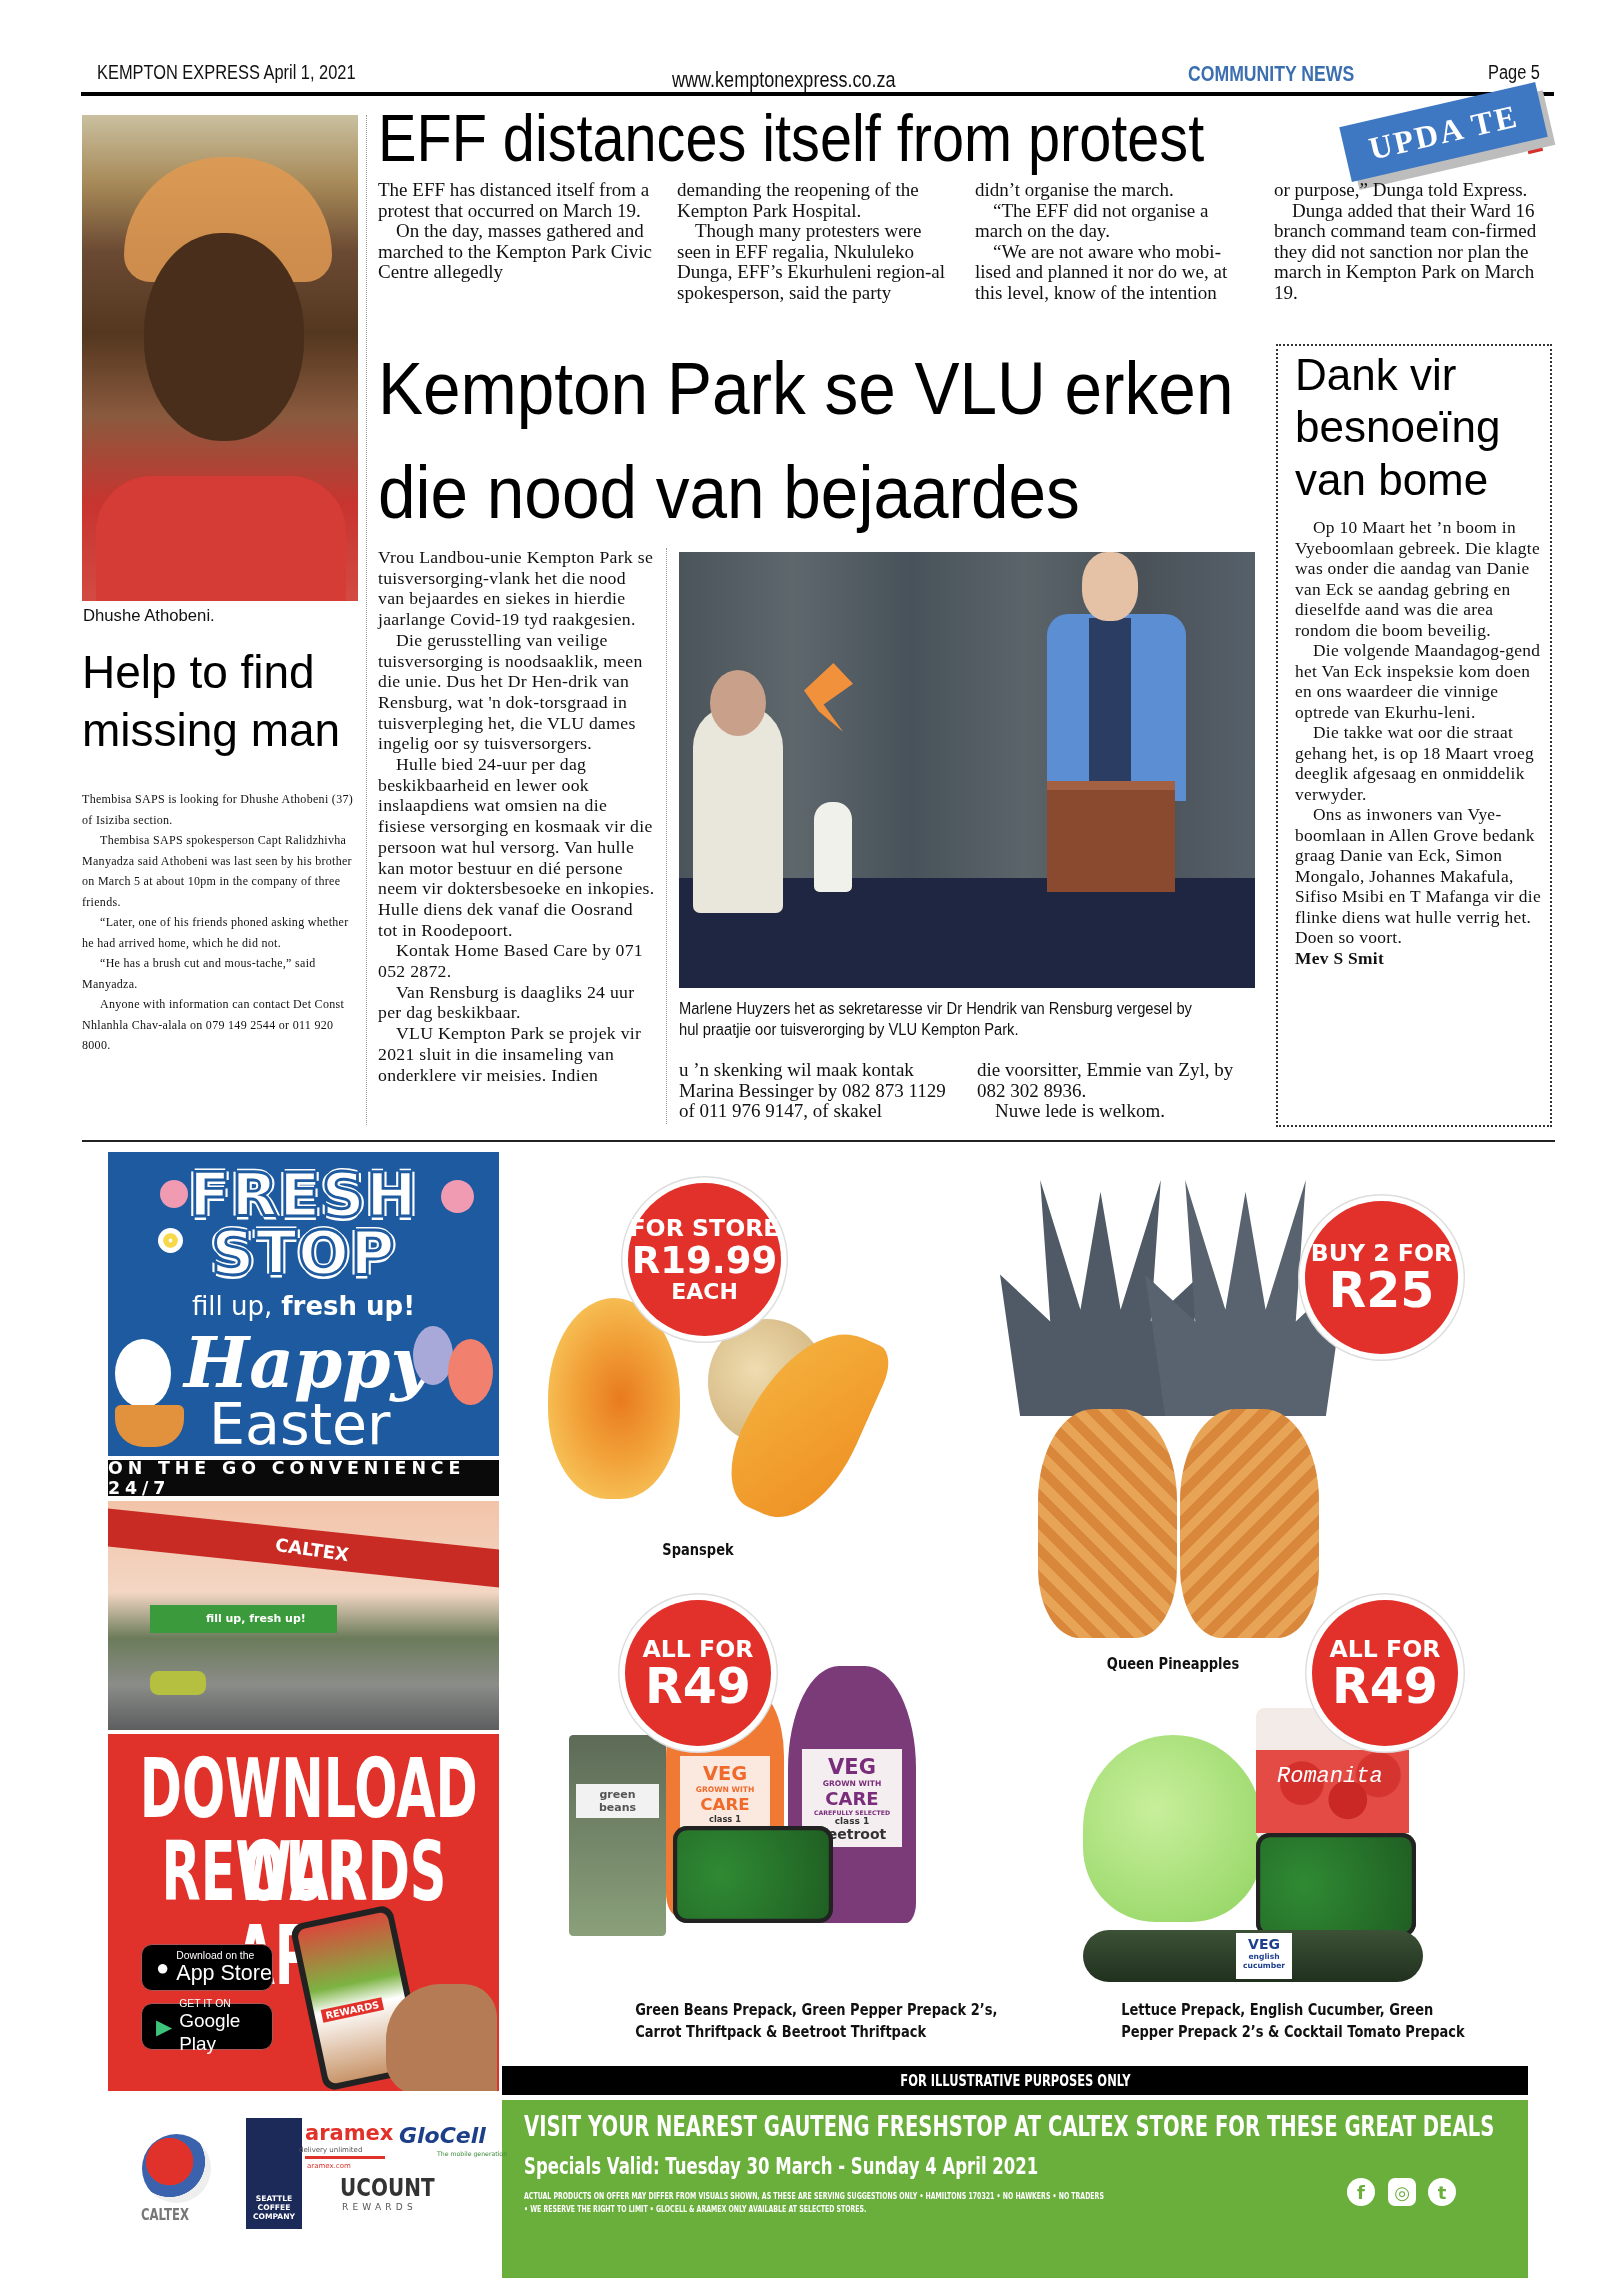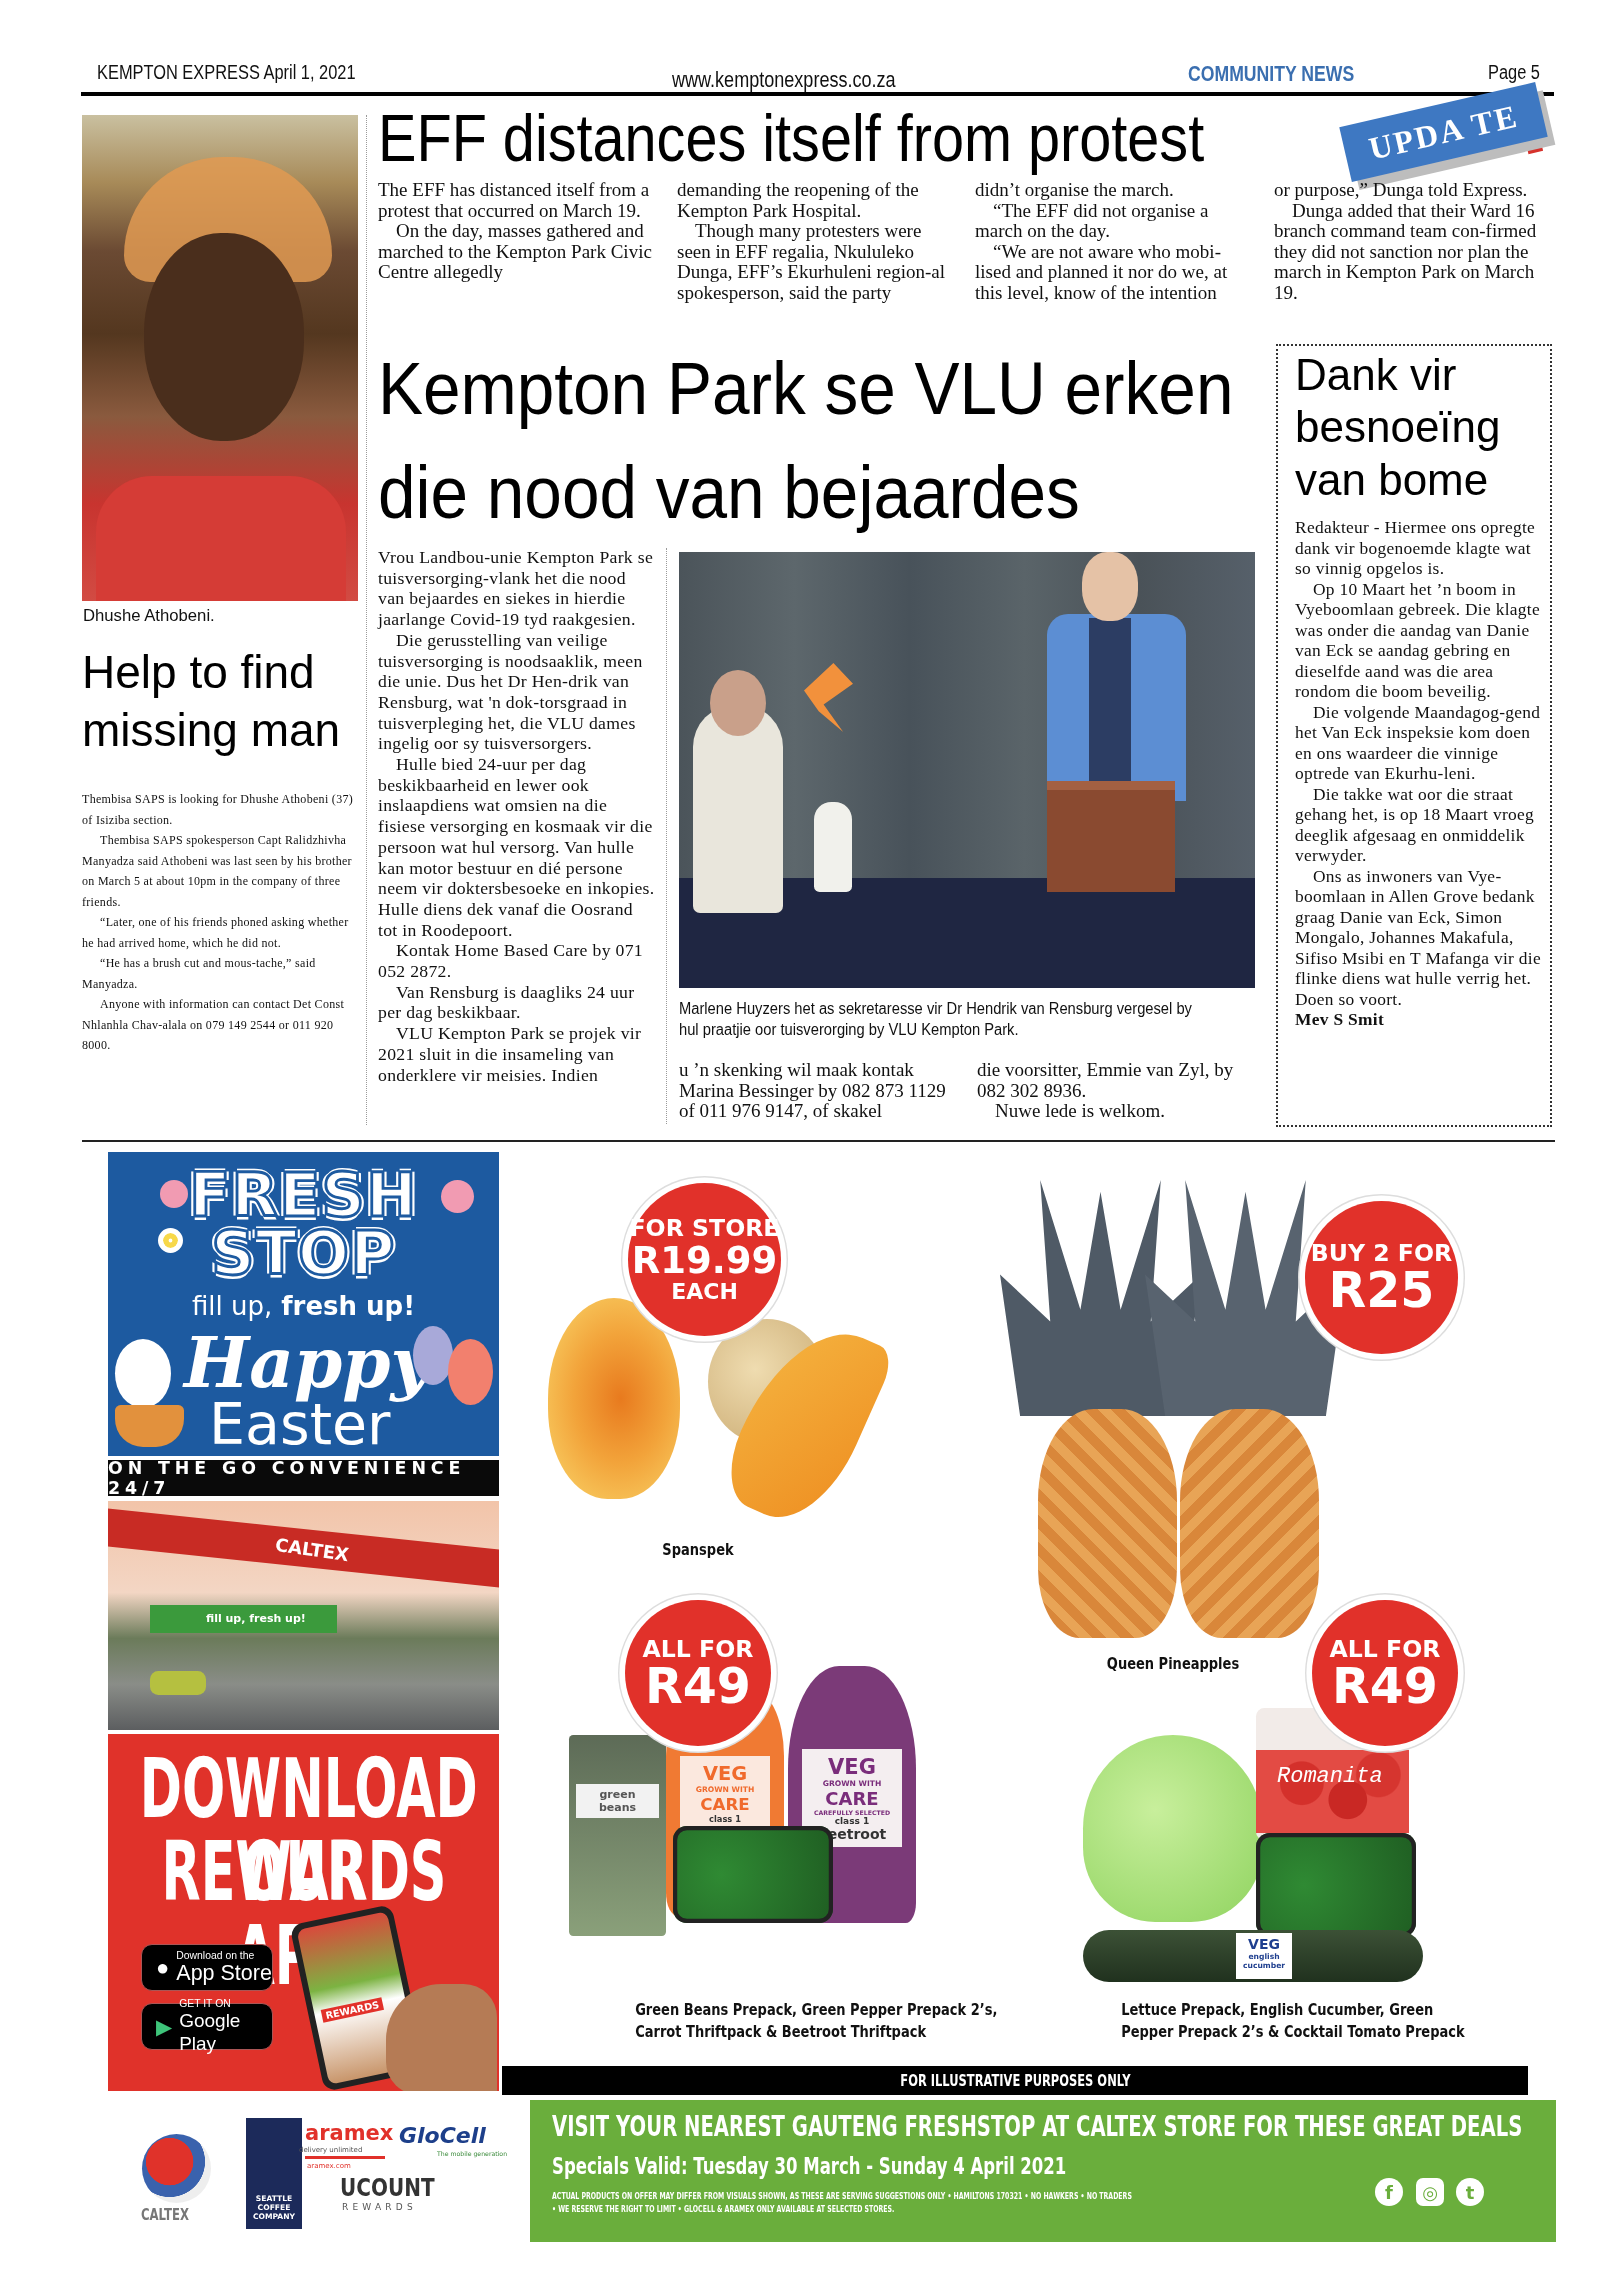--- a/index.html
+++ b/index.html
@@ -137,21 +137,20 @@
   <p>die voorsitter, Emmie van Zyl, by 082 302 8936.</p>
   <p class="ind">Nuwe lede is welkom.</p>
 </div>
 <div class="abs vrule" style="left:666px;top:548px;height:576px;"></div>
 
 <div class="abs dotbox" style="left:1276px;top:344px;width:276px;height:783px;"></div>
 <div class="abs h-sans" style="left:1295px;top:353px;font-size:44px;">Dank vir</div>
 <div class="abs h-sans" style="left:1295px;top:405px;font-size:44px;">besnoeïng</div>
 <div class="abs h-sans" style="left:1295px;top:458px;font-size:44px;">van bome</div>
 <div class="abs copy wide" style="left:1295px;top:517px;width:246px;font-size:17.4px;line-height:20.5px;">
-  <p>Redakteur - Hiermee ons opregte dank vir bogenoemde klagte wat so vinnig opgelos is.</p>
   <p class="ind">Op 10 Maart het ’n boom in Vyeboomlaan gebreek. Die klagte was onder die aandag van Danie van Eck se aandag gebring en dieselfde aand was die area rondom die boom beveilig.</p>
   <p class="ind">Die volgende Maandagog-gend het Van Eck inspeksie kom doen en ons waardeer die vinnige optrede van Ekurhu-leni.</p>
   <p class="ind">Die takke wat oor die straat gehang het, is op 18 Maart vroeg deeglik afgesaag en onmiddelik verwyder.</p>
   <p class="ind">Ons as inwoners van Vye-boomlaan in Allen Grove bedank graag Danie van Eck, Simon Mongalo, Johannes Makafula, Sifiso Msibi en T Mafanga vir die flinke diens wat hulle verrig het.</p>
   <p>Doen so voort.</p>
   <p style="font-weight:bold;">Mev S Smit</p>
 </div>
 
 <div class="abs hrule" style="left:82px;top:1140px;width:1473px;height:2.1px;"></div>
 
@@ -275,21 +274,21 @@
 </div>
 <div class="abs prod-label" style="left:1083px;top:1998px;width:347px;">
   <div>Lettuce Prepack, English Cucumber, Green</div>
   <div>Pepper Prepack 2’s &amp; Cocktail Tomato Prepack</div>
 </div>
 
 <div class="abs illus-bar" style="left:502px;top:2066px;width:1026px;height:29px;">
   <span style="transform:scaleX(0.75);display:inline-block;">FOR ILLUSTRATIVE PURPOSES ONLY</span>
 </div>
 
-<div class="abs green-bar" style="left:530px;top:2100px;width:1026px;height:142px;text-decoration:underline;">
+<div class="abs green-bar" style="left:502px;top:2100px;width:1026px;height:178px;text-decoration:underline;">
   <div class="abs gb-title" style="left:22px;top:9.7px;">VISIT YOUR NEAREST GAUTENG FRESHSTOP AT CALTEX STORE FOR THESE GREAT DEALS</div>
   <div class="abs gb-sub" style="left:22px;top:52px;">Specials Valid: Tuesday 30 March - Sunday 4 April 2021</div>
   <div class="abs gb-fine" style="left:22px;top:90px;">ACTUAL PRODUCTS ON OFFER MAY DIFFER FROM VISUALS SHOWN, AS THESE ARE SERVING SUGGESTIONS ONLY • HAMILTONS 170321 • NO HAWKERS • NO TRADERS</div>
   <div class="abs gb-fine" style="left:22px;top:103px;">• WE RESERVE THE RIGHT TO LIMIT • GLOCELL &amp; ARAMEX ONLY AVAILABLE AT SELECTED STORES.</div>
   <div class="abs social" style="left:845px;top:78px;">f</div>
   <div class="abs social" style="left:886px;top:78px;border-radius:7px;">◎</div>
   <div class="abs social" style="left:926px;top:78px;">t</div>
 </div>
 
 <div class="abs" style="left:142px;top:2134px;width:69px;height:69px;border-radius:50%;background:radial-gradient(circle at 40% 40%,#e0322a 0 40%,#3a62ad 41% 60%,#eee 61%);"></div>

